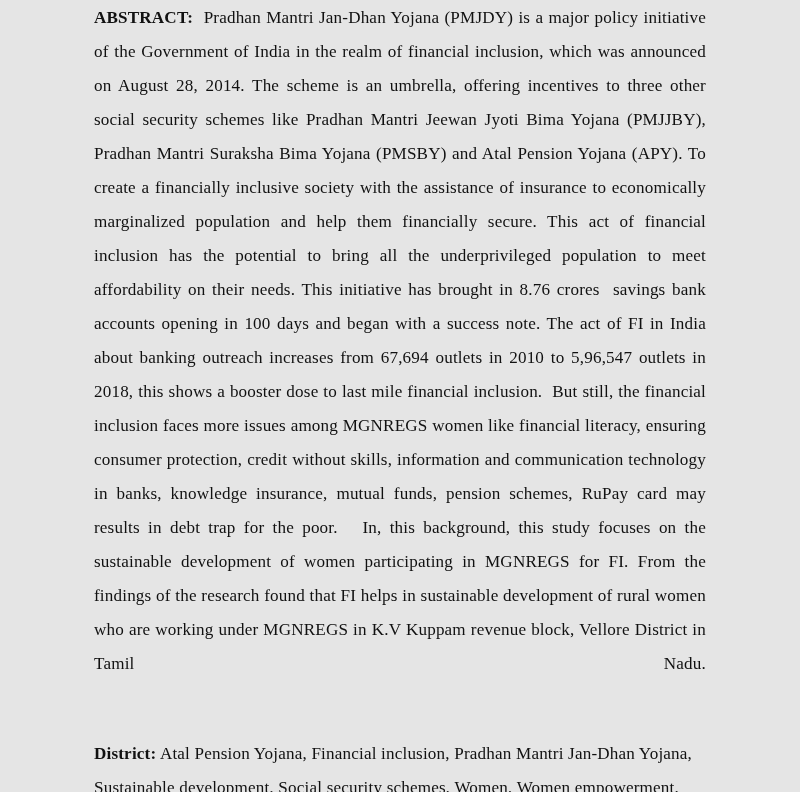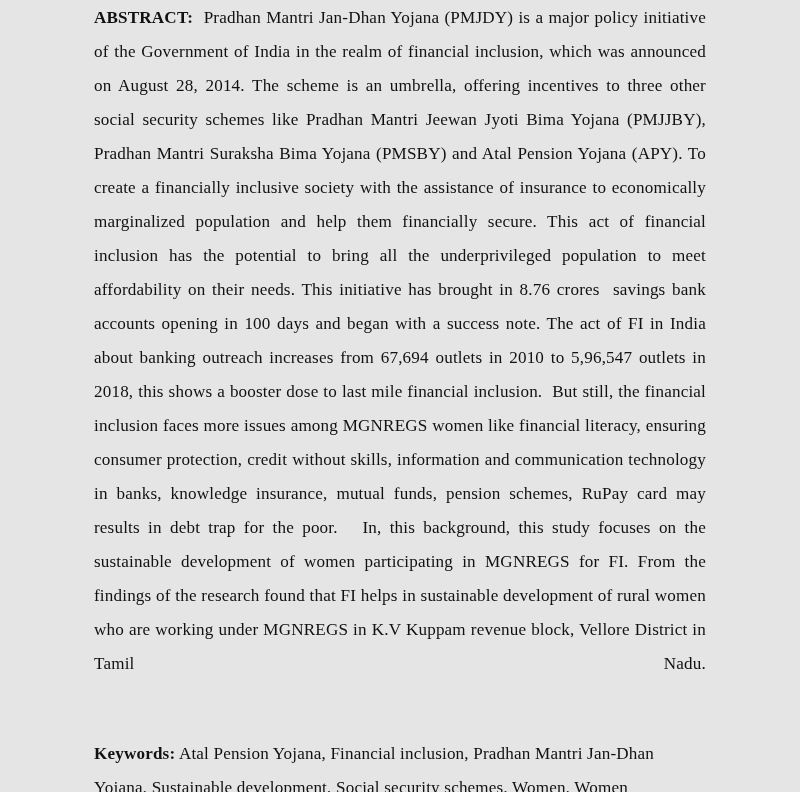--- a/index.html
+++ b/index.html
@@ -65,16 +65,16 @@
 </head>
 <body>
 
 <div id="page">
   <div class="col">
 
     <p class="para"><span class="runin">ABSTRACT:</span><span class="ws">  Pradhan Mantri Jan-Dhan Yojana (PMJDY) is a major policy initiative of the Government of India in the realm of financial inclusion, which was announced on August 28, 2014. The scheme is an umbrella, offering incentives to three other social security schemes like Pradhan Mantri Jeewan Jyoti Bima Yojana (PMJJBY), Pradhan Mantri Suraksha Bima Yojana (PMSBY) and Atal Pension Yojana (APY). To create a financially inclusive society with the assistance of insurance to economically marginalized population and help them financially secure. This act of financial inclusion has the potential to bring all the underprivileged population to meet affordability on their needs. This initiative has brought in 8.76 crores  savings bank accounts opening in 100 days and began with a success note. The act of FI in India about banking outreach increases from 67,694 outlets in 2010 to 5,96,547 outlets in 2018, this shows a booster dose to last mile financial inclusion.  But still, the financial inclusion faces more issues among MGNREGS women like financial literacy, ensuring consumer protection, credit without skills, information and communication technology in banks, knowledge insurance, mutual funds, pension schemes, RuPay card may results in debt trap for the poor.   In, this background, this study focuses on the sustainable development of women participating in MGNREGS for FI. From the findings of the research found that FI helps in sustainable development of rural women who are working under MGNREGS in K.V Kuppam revenue block, Vellore District in Tamil Nadu.</span></p>
 
     <div class="gap-para"></div>
 
-    <p class="para left nostretch"><span class="runin">Keywords:</span><span class="ws"> Atal Pension Yojana, Financial inclusion, Pradhan Mantri Jan-Dhan Yojana, Sustainable development, Social security schemes, Women, Women empowerment.</span></p>
+    <p class="para left nostretch"><span class="runin">District:</span><span class="ws"> Atal Pension Yojana, Financial inclusion, Pradhan Mantri Jan-Dhan Yojana, Sustainable development, Social security schemes, Women, Women empowerment.</span></p>
 
   </div>
 </div>
 
 </body></html>

